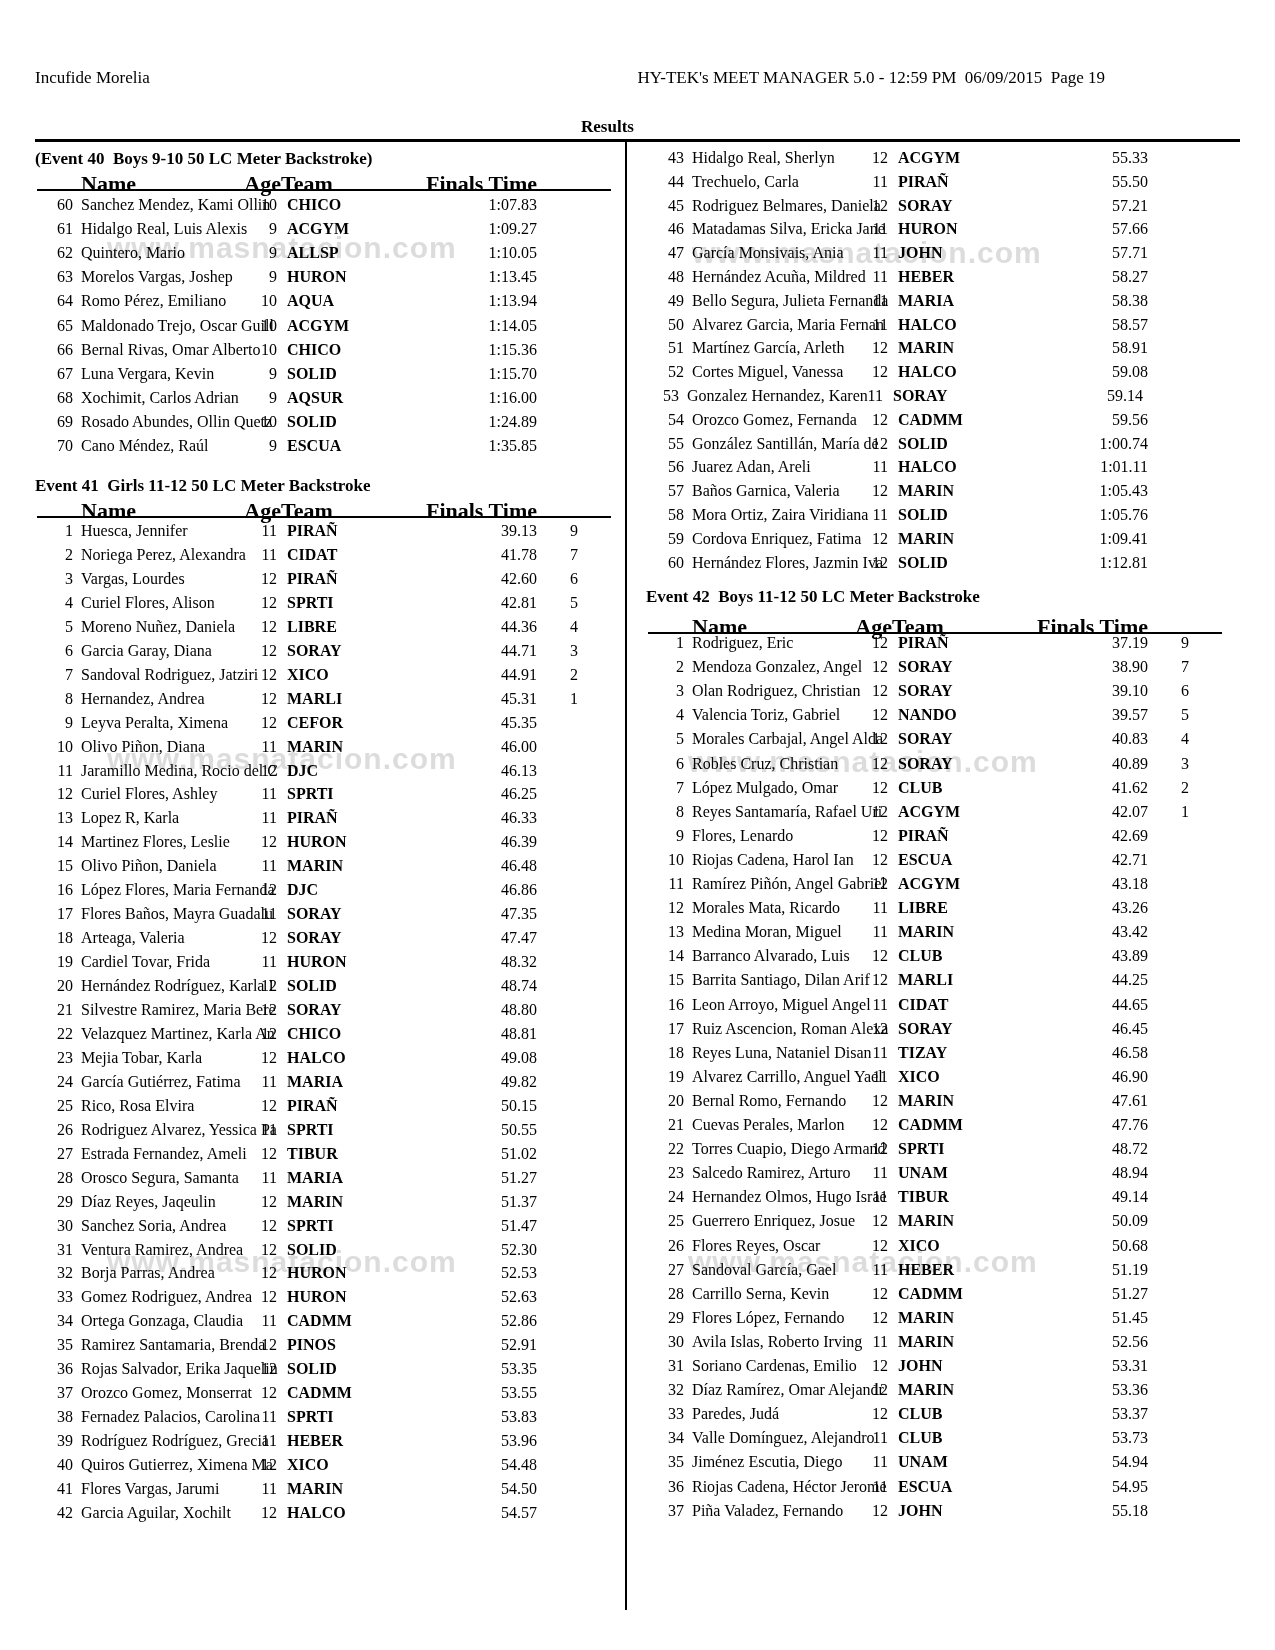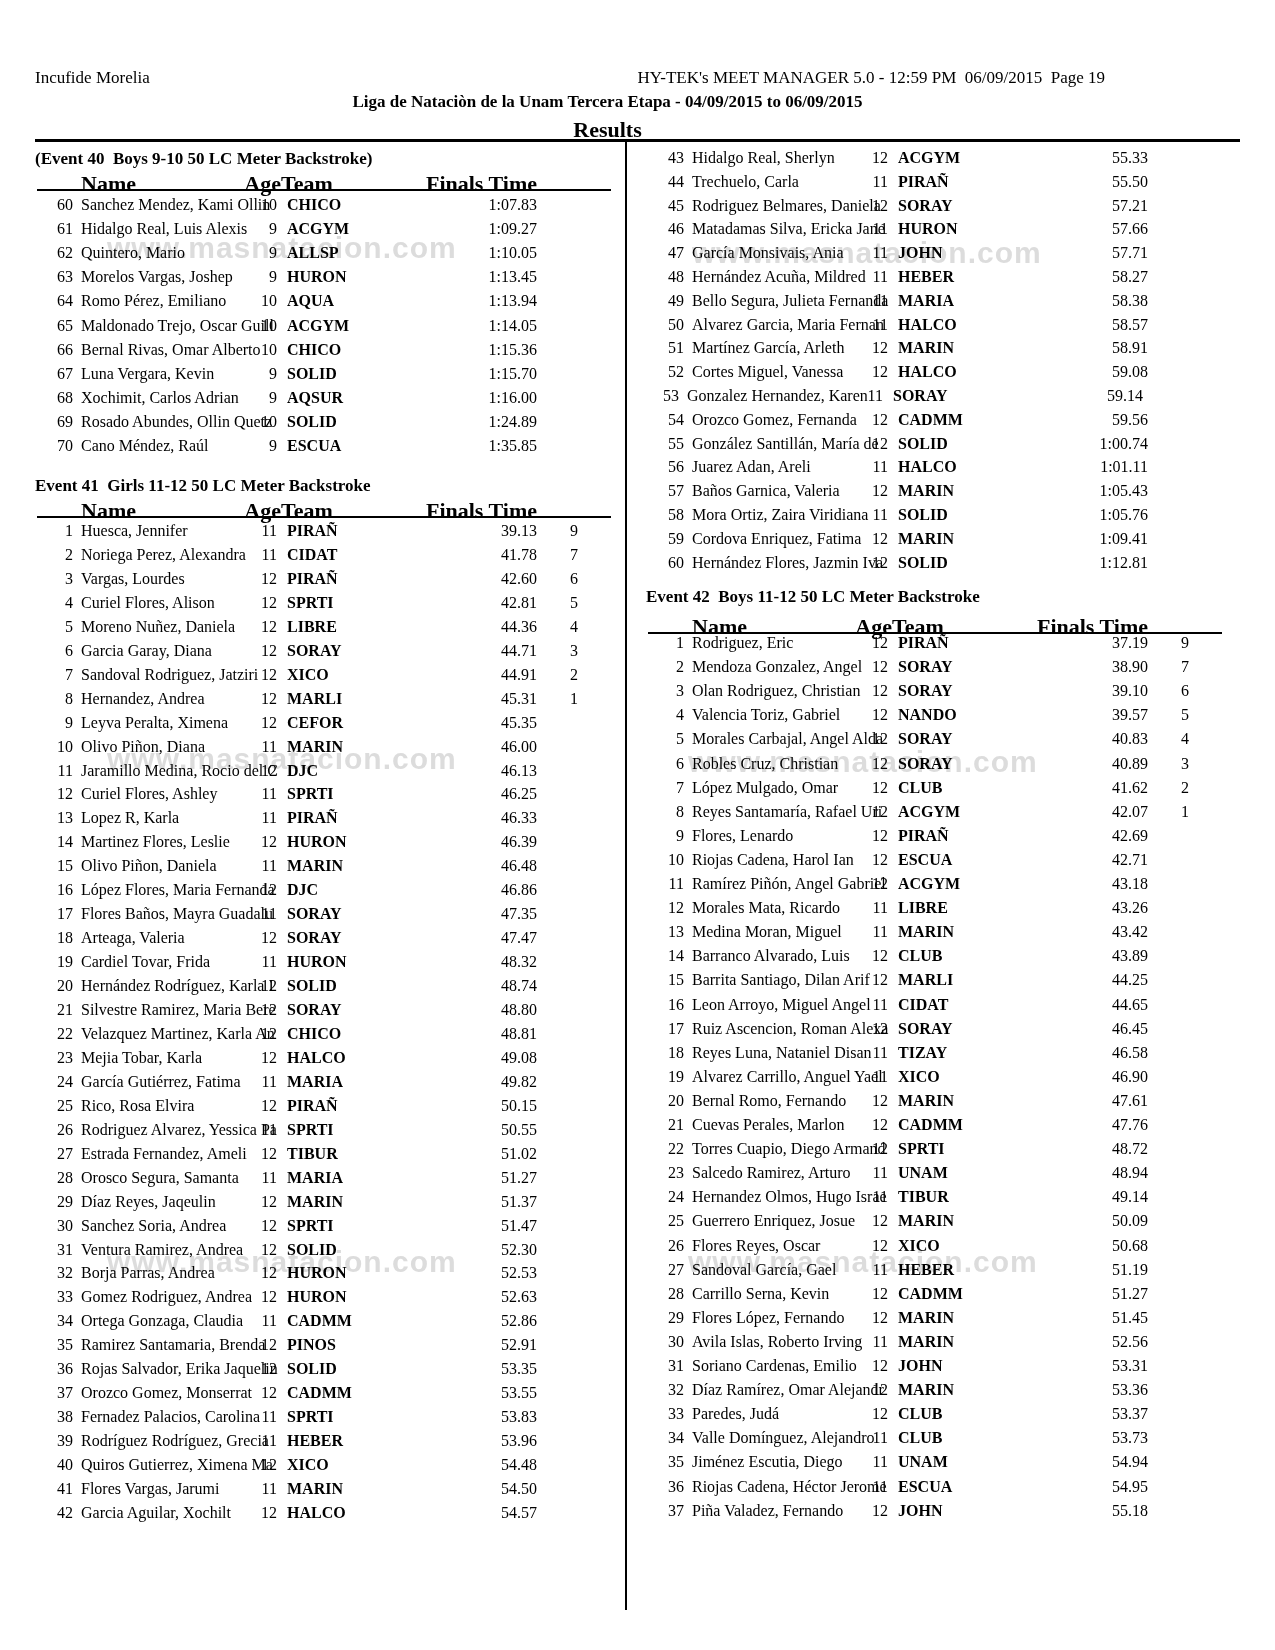--- a/index.html
+++ b/index.html
@@ -1,21 +1,21 @@
 <!DOCTYPE html>
 <html><head>
 <meta charset="utf-8">
 <style>
   html,body{margin:0;padding:0;background:#ffffff;}
   .page{position:relative;width:1275px;height:1622px;background:#ffffff;overflow:hidden;
         font-family:"Liberation Serif", "DejaVu Serif", serif;color:#000;text-decoration:underline;}
   .hdr-left{position:absolute;left:35px;top:68px;font-size:17px;}
   .hdr-right{position:absolute;left:500px;top:68px;width:605px;text-align:right;font-size:17px;white-space:pre;}
   .meet-title{position:absolute;left:0;top:92px;width:1215px;text-align:center;font-weight:bold;font-size:17px;white-space:pre;}
-  .results-label{position:absolute;left:0;top:117px;width:1215px;text-align:center;font-weight:bold;font-size:22px;}
+  .results-label{position:absolute;left:0;top:117px;width:1215px;text-align:center;font-weight:bold;font-size:17px;}
   .rule{position:absolute;left:35px;top:139px;width:1205px;height:3px;background:#000;}
   .divider{position:absolute;left:625px;top:142px;width:2px;height:1468px;background:#000;}
   .wm{position:absolute;font-family:"Liberation Sans", sans-serif;font-weight:bold;font-size:30px;
       color:rgba(130,130,130,0.28);letter-spacing:1px;white-space:nowrap;}
   .ev-title{position:absolute;font-weight:bold;font-size:17px;white-space:pre;}
   .thead{position:absolute;height:22px;font-weight:bold;font-size:22px;}
   .thead span{position:absolute;top:0;display:block;white-space:nowrap;}
   .h-name{left:46px;}
   .h-age{left:200px;width:46px;text-align:right;}
   .h-team{left:246px;}
@@ -29,21 +29,20 @@
   .c-team{left:252px;width:130px;font-weight:bold;}
   .c-time{left:368px;width:134px;text-align:right;}
   .c-pts{left:505px;width:38px;text-align:right;}
 </style>
 </head>
 <body>
 
 <div class="page">
   <span class="hdr-left">Incufide Morelia</span>
   <span class="hdr-right">HY-TEK's MEET MANAGER 5.0 - 12:59 PM  06/09/2015  Page 19</span>
-  <div class="meet-title">Liga de Nataciòn de la Unam Tercera Etapa - 04/09/2015 to 06/09/2015</div>
   <div class="results-label">Results</div>
   <div class="rule"></div>
   <div class="divider"></div>
 
   <div class="wm" style="left:107px;top:231px;">www.masnatacion.com</div>
   <div class="wm" style="left:692px;top:236px;">www.masnatacion.com</div>
   <div class="wm" style="left:107px;top:742px;">www.masnatacion.com</div>
   <div class="wm" style="left:688px;top:745px;">www.masnatacion.com</div>
   <div class="wm" style="left:107px;top:1245px;">www.masnatacion.com</div>
   <div class="wm" style="left:688px;top:1245px;">www.masnatacion.com</div>

